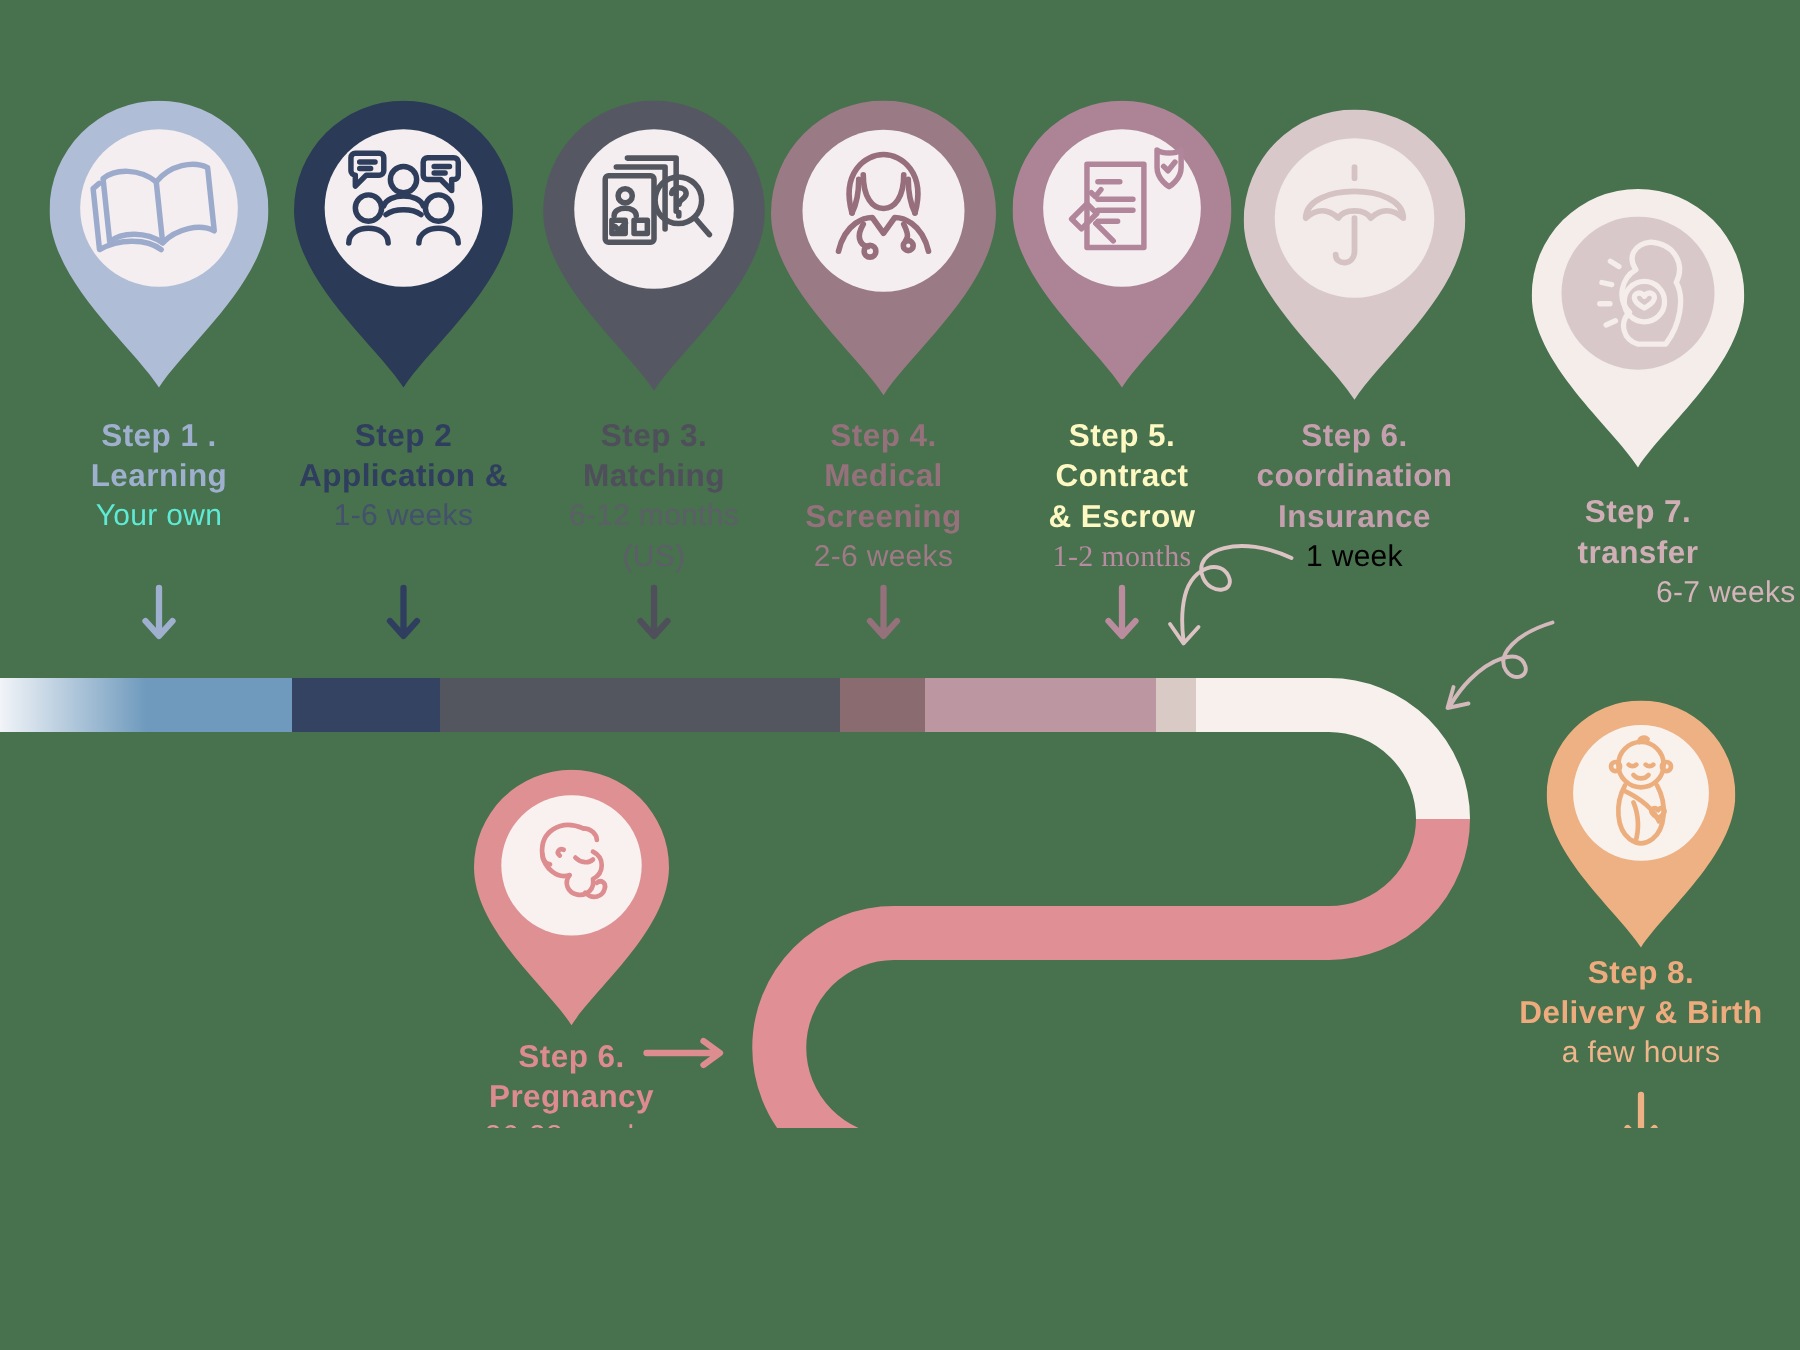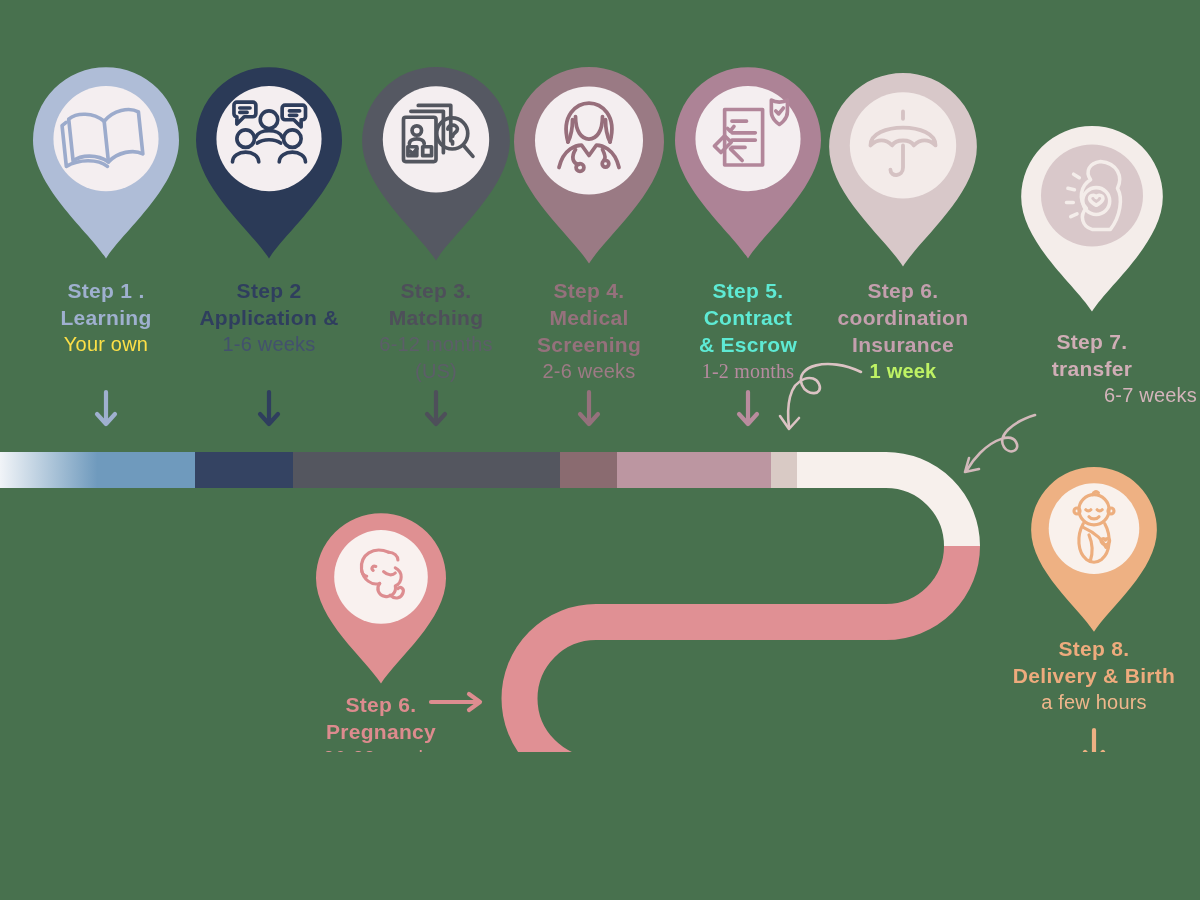--- a/index.html
+++ b/index.html
@@ -194,21 +194,21 @@
       <path d="M47,75 C49,69 49,61 46,54"></path>
       <path d="M59,58.2 c-1.2,-2.2 -4.4,-0.8 -3.2,1.4 c0.8,1.5 3.2,2.8 3.2,2.8 c0,0 2.4,-1.3 3.2,-2.8 c1.2,-2.2 -2,-3.6 -3.2,-1.4 z"></path>
     </g>
   </svg>
 
   <div class="step-text" style="left:1px;top:277px">
     <div class="lbl" style="color: rgb(159, 176, 207);">
       <div>Step 1 .</div>
       <div>Learning</div>
     </div>
-    <div class="dur" style="color: #fde047;">
+    <div class="dur" style="color: #5eead4;">
       <div>Your own</div>
     </div>
   </div>
 
   <div class="step-text" style="left:164px;top:277px">
     <div class="lbl" style="color: rgb(47, 62, 94);">
       <div>Step 2</div>
       <div>Application &amp;</div>
     </div>
     <div class="dur" style="color: rgb(67, 81, 109);">
@@ -232,37 +232,37 @@
       <div>Step 4.</div>
       <div>Medical</div>
       <div>Screening</div>
     </div>
     <div class="dur" style="color: rgb(157, 122, 133);">
       <div>2-6 weeks</div>
     </div>
   </div>
 
   <div class="step-text" style="left:643px;top:277px">
-    <div class="lbl" style="color: #5eead4; text-align: center;">
+    <div class="lbl" style="color: #fef9c3; text-align: center;">
       <div>Step 5.</div>
       <div>Contract</div>
       <div>&amp; Escrow</div>
     </div>
     <div class="dur" style="color: rgb(183, 139, 160); font-family: Liberation Serif, serif;">
       <div>1-2 months</div>
     </div>
   </div>
 
   <div class="step-text" style="left:798px;top:277px">
     <div class="lbl" style="color: rgb(196, 159, 174);">
       <div>Step 6.</div>
       <div>coordination</div>
       <div>Insurance</div>
     </div>
-    <div class="dur" style="color: #bef264; font-weight: bold;">
+    <div class="dur" style="color: #000000;">
       <div>1 week</div>
     </div>
   </div>
 
   <div class="step-text" style="left:987px;top:328px">
     <div class="lbl" style="color: rgb(208, 174, 182);">
       <div>Step 7.</div>
       <div>transfer</div>
     </div>
     <div class="dur" style="color: rgb(212, 180, 187); text-align: right;">

